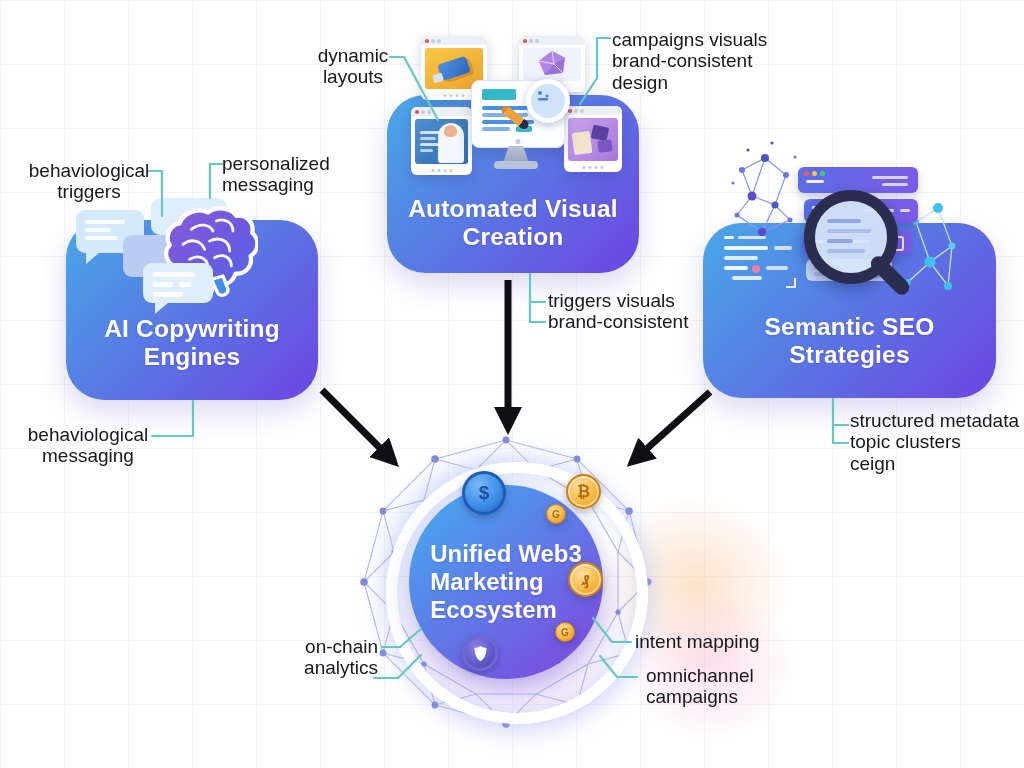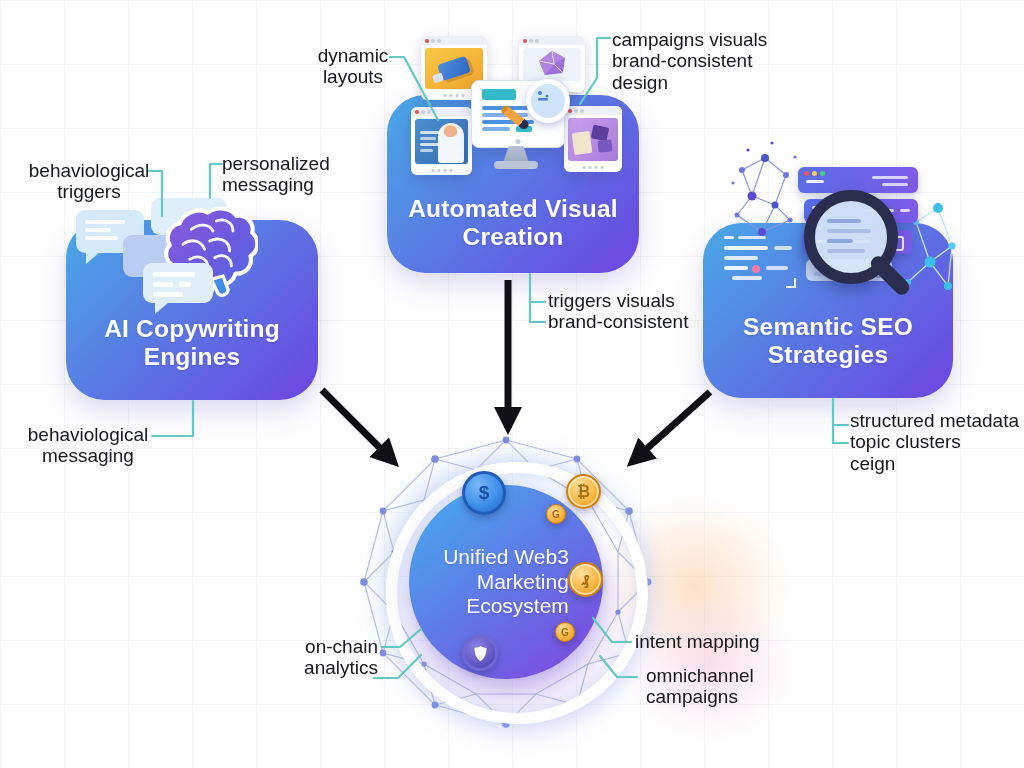--- a/index.html
+++ b/index.html
@@ -48,21 +48,21 @@
     position:absolute;left:386px;top:462px;width:240px;height:240px;border-radius:50%;z-index:2;
     border:11px solid var(--ring-white,#fff);
     box-shadow:0 0 26px rgba(160,180,245,.6), inset 0 0 14px rgba(160,180,245,.4);
   }
   .core{
     position:absolute;left:409px;top:485px;width:194px;height:194px;border-radius:50%;z-index:3;
     background:linear-gradient(140deg,var(--circle-gradient-start,#47a6ee) 8%,#5f7ae8 48%,var(--circle-gradient-end,#7a4ee0) 90%);
     box-shadow:0 10px 24px rgba(100,80,210,.35);
     display:flex;align-items:center;justify-content:center;
   }
-  .core-title{color:#fff;font-weight:normal;font-size:21px;line-height:1.16;text-align:right;white-space:pre-line;text-shadow:0 1px 2px rgba(30,30,90,.2);}
+  .core-title{color:#fff;font-weight:bold;font-size:24px;line-height:1.16;text-align:left;white-space:pre-line;text-shadow:0 1px 2px rgba(30,30,90,.2);}
 
   .coin{
     position:absolute;z-index:4;border-radius:50%;display:flex;align-items:center;justify-content:center;
     font-weight:bold;box-shadow:0 3px 7px rgba(40,40,90,.35);
   }
   .coin-blue{left:462px;top:471px;width:38px;height:38px;font-size:19px;color:#1a4fa8;
     background:radial-gradient(circle at 36% 30%,#7ab8f6,#3f90ea 55%,#2268c6 95%);border:3px solid #1d5cb8;}
   .coin-btc{left:566px;top:474px;width:31px;height:31px;font-size:16px;color:#b06c06;
     background:radial-gradient(circle at 38% 30%,#ffe0a0,#f7b845 55%,#e8920f 95%);border:2px solid #cf7f08;
     box-shadow:inset 0 0 0 2px rgba(255,255,255,.55),0 3px 7px rgba(40,40,90,.3);}
@@ -142,21 +142,21 @@
   </svg>
 
   <div class="box" style="left:387px;top:95px;width:252px;height:178px;" data-interactable="false">
     <div class="box-title" style="top:100px;" data-interactable="false">Automated Visual
 Creation</div>
   </div>
   <div class="box" style="left:66px;top:220px;width:252px;height:180px;" data-interactable="false">
     <div class="box-title" style="top:95px;" data-interactable="false">AI Copywriting
 Engines</div>
   </div>
-  <div class="box" style="left:703px;top:223px;width:250px;height:175px;" data-interactable="false">
+  <div class="box" style="left:703px;top:223px;width:293px;height:175px;" data-interactable="false">
     <div class="box-title" style="top:90px;" data-interactable="false">Semantic SEO
 Strategies</div>
   </div>
 
   <div class="decor" data-interactable="false">
     <div class="bubble" style="left:151px;top:198px;width:76px;height:37px;background:#dfeefb;" data-interactable="false"></div>
     <div class="bubble" style="left:76px;top:210px;width:68px;height:43px;background:#d4e9f9;" data-interactable="false">
       <div class="wline" style="left:9px;top:10px;width:40px;"></div>
       <div class="wline" style="left:9px;top:18px;width:26px;"></div>
       <div class="wline" style="left:9px;top:26px;width:33px;"></div>

